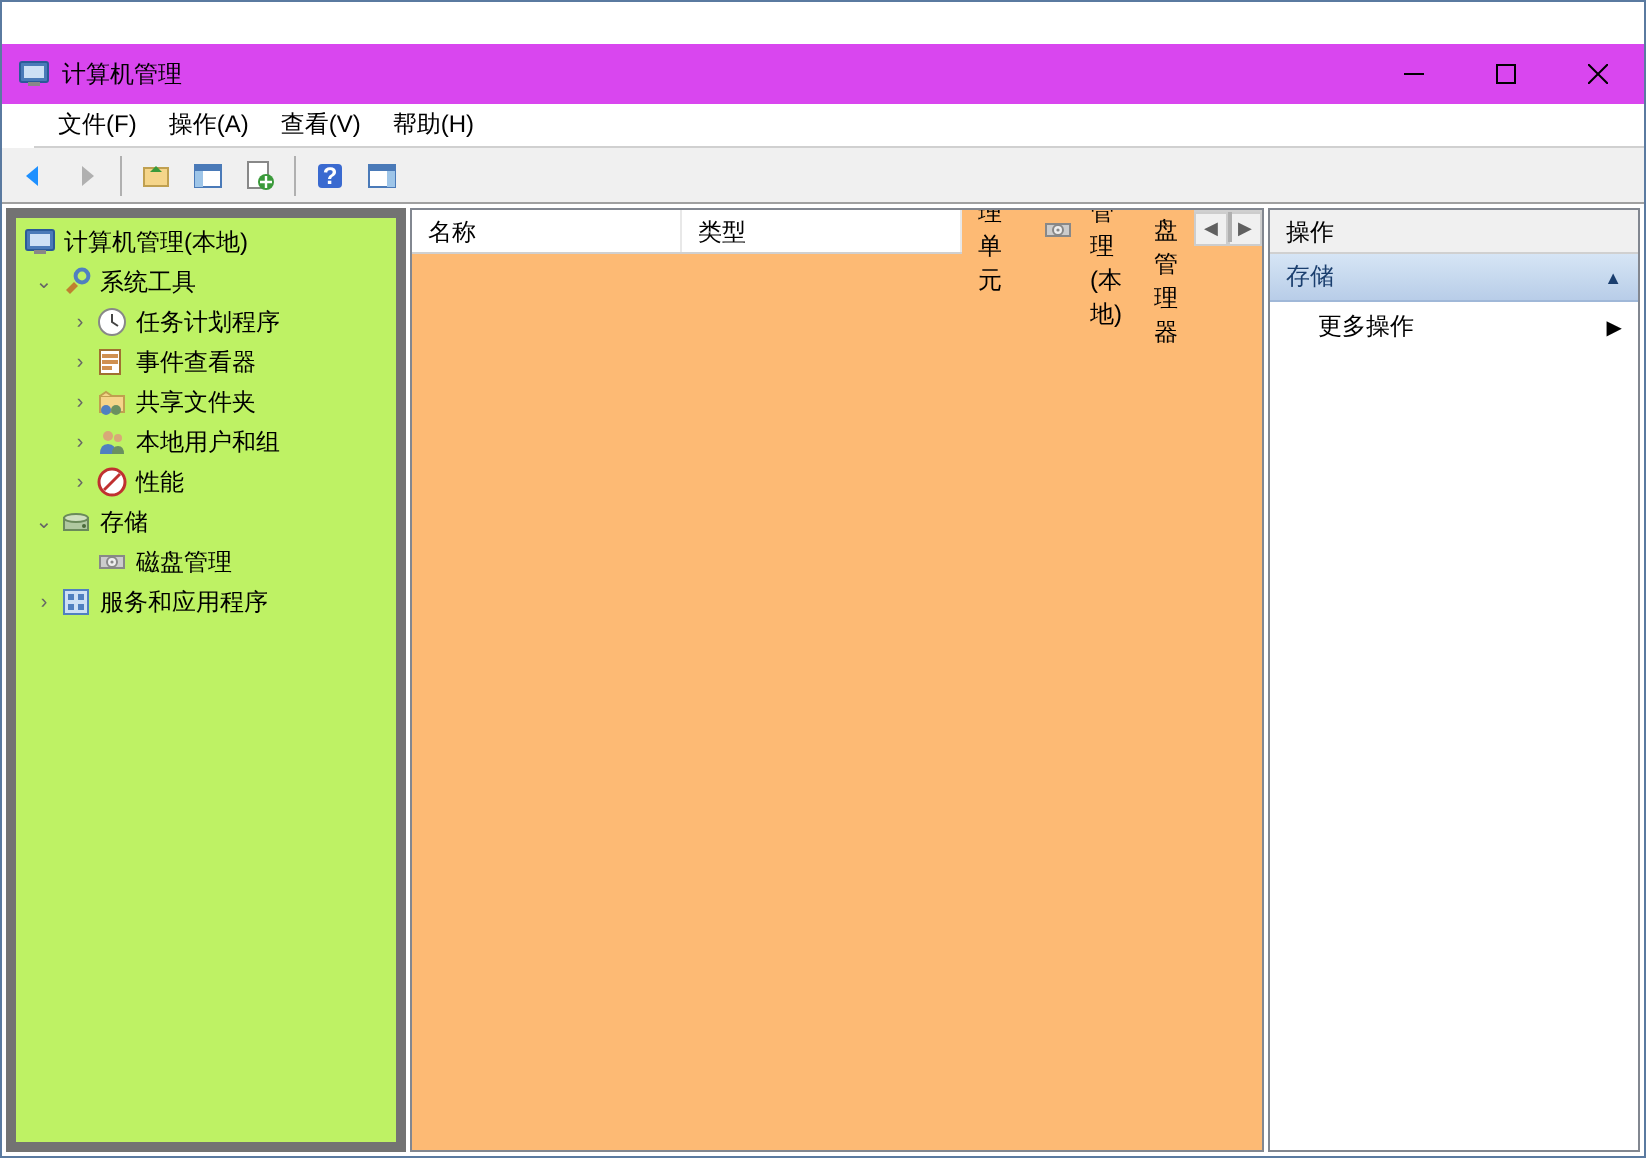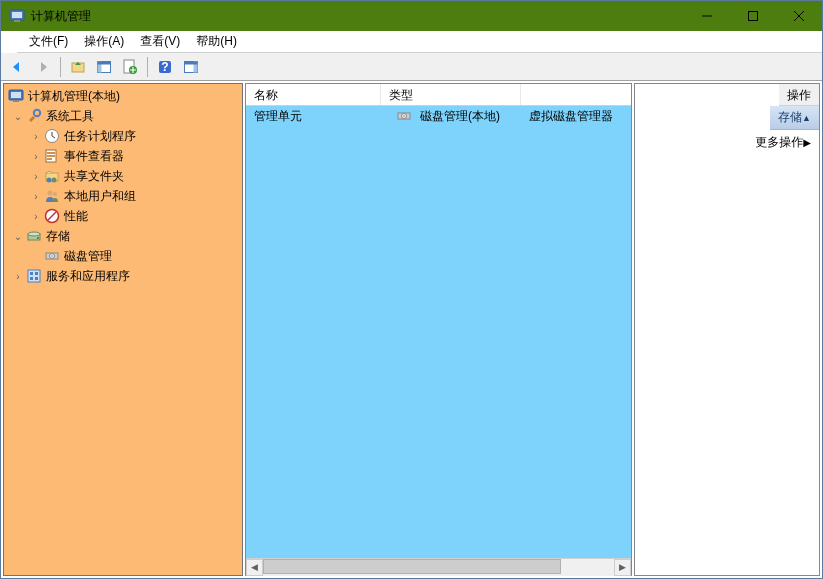--- a/index.html
+++ b/index.html
@@ -1,43 +1,43 @@
 <!DOCTYPE html>
 <html><head>
 <meta charset="utf-8">
 <style>
 * { box-sizing: border-box; margin: 0; padding: 0; font-family: "Microsoft YaHei", "Segoe UI", sans-serif; font-size: 12px; }
 html, body { width: 823px; height: 579px; overflow: hidden; background: #fff; }
 .window { width: 823px; height: 579px; border: 1px solid #5a7aa0; display: flex; flex-direction: column; background: #fff; }
-.titlebar { height: 30px; display: flex; align-items: center; padding: 0 0 0 8px; background: #4d7c0f; }
+.titlebar { height: 30px; display: flex; align-items: center; padding: 0 0 0 8px; background: #d946ef; margin-top: 21px; }
 .titlebar .appicon { width: 16px; height: 16px; margin-right: 6px; }
 .titlebar .title { flex: 1; color: #000; }
 .winbtns { display: flex; height: 100%; }
 .winbtn { width: 46px; display: flex; align-items: center; justify-content: center; color: #000; }
 .menubar { height: 22px; display: flex; align-items: center; padding: 0 4px; border-bottom: 1px solid #d0d0d0; background: #fff; margin-left: 16px; }
 .menuitem { padding: 2px 8px; }
 .toolbar { height: 28px; display: flex; align-items: center; padding: 2px 4px; border-bottom: 1px solid #a0a0a0; background: #f0f0f0; gap: 2px; }
 .tbtn { width: 24px; height: 24px; display: flex; align-items: center; justify-content: center; border: 1px solid transparent; }
 .tsep { width: 1px; height: 20px; background: #b0b0b0; margin: 0 3px; }
 .content { flex: 1; display: flex; min-height: 0; }
-.treepane { width: 240px; border: 1px solid #737373; margin: 2px 1px 2px 2px; background: #fdba74; overflow: auto; padding: 2px 0; }
+.treepane { width: 200px; border: 5px solid #737373; margin: 2px 1px 2px 2px; background: #bef264; overflow: auto; padding: 2px 0; }
 .treerow { display: flex; align-items: center; height: 20px; white-space: nowrap; }
 .twisty { width: 12px; height: 12px; display: flex; align-items: center; justify-content: center; color: #666; font-size: 10px; }
 .ticon { width: 16px; height: 16px; margin: 0 4px 0 2px; flex-shrink: 0; }
-.mainpane { flex: 1; border: 1px solid #828790; margin: 2px 1px; background: #7dd3fc; display: flex; flex-direction: column; min-width: 0; }
+.mainpane { flex: 1; border: 1px solid #828790; margin: 2px 1px; background: #fdba74; display: flex; flex-direction: row; min-width: 0; }
 .listhead { height: 22px; display: flex; border-bottom: 1px solid #d0d0d0; background: #fff; }
 .listhead .col { padding: 3px 8px; border-right: 1px solid #e8e8e8; }
 .listrow { display: flex; height: 20px; align-items: center; }
 .listrow .cell { padding: 0 8px; display: flex; align-items: center; gap: 4px; }
 .listbody { flex: 1; overflow: auto; }
 .hscroll { height: 17px; background: #f0f0f0; border-top: 1px solid #d0d0d0; display: flex; align-items: center; }
 .hscroll .arrow { width: 17px; height: 17px; display: flex; align-items: center; justify-content: center; background: #f0f0f0; border: 1px solid #cdcdcd; font-size: 9px; color: #606060; }
 .hscroll .track { flex: 1; height: 17px; background: #f0f0f0; position: relative; }
 .hscroll .thumb { position: absolute; left: 0; top: 0; height: 15px; width: 85%; background: #cdcdcd; border: 1px solid #b0b0b0; }
-.actionpane { width: 186px; border: 1px solid #828790; margin: 2px 2px 2px 1px; background: #fff; display: flex; flex-direction: column; align-items: flex-end; }
+.actionpane { width: 186px; border: 1px solid #828790; margin: 2px 2px 2px 1px; background: #fff; display: flex; flex-direction: column; }
 .actionhead { height: 22px; padding: 3px 8px; background: #f0f0f0; border-bottom: 1px solid #d0d0d0; font-weight: normal; }
 .actionsection { background: linear-gradient(#d6e5f5,#b8cde8); padding: 3px 8px; border-bottom: 1px solid #a0b8d8; display: flex; align-items: center; justify-content: space-between; color: #1a3e6e; }
 .actionsection .tri { font-size: 9px; color: #1a3e6e; }
 .actionitem { padding: 4px 8px 4px 24px; display: flex; align-items: center; justify-content: space-between; }
 .actionitem .arr { font-size: 10px; }
 svg { display: block; }
 </style>
 </head>
 <body>
 

